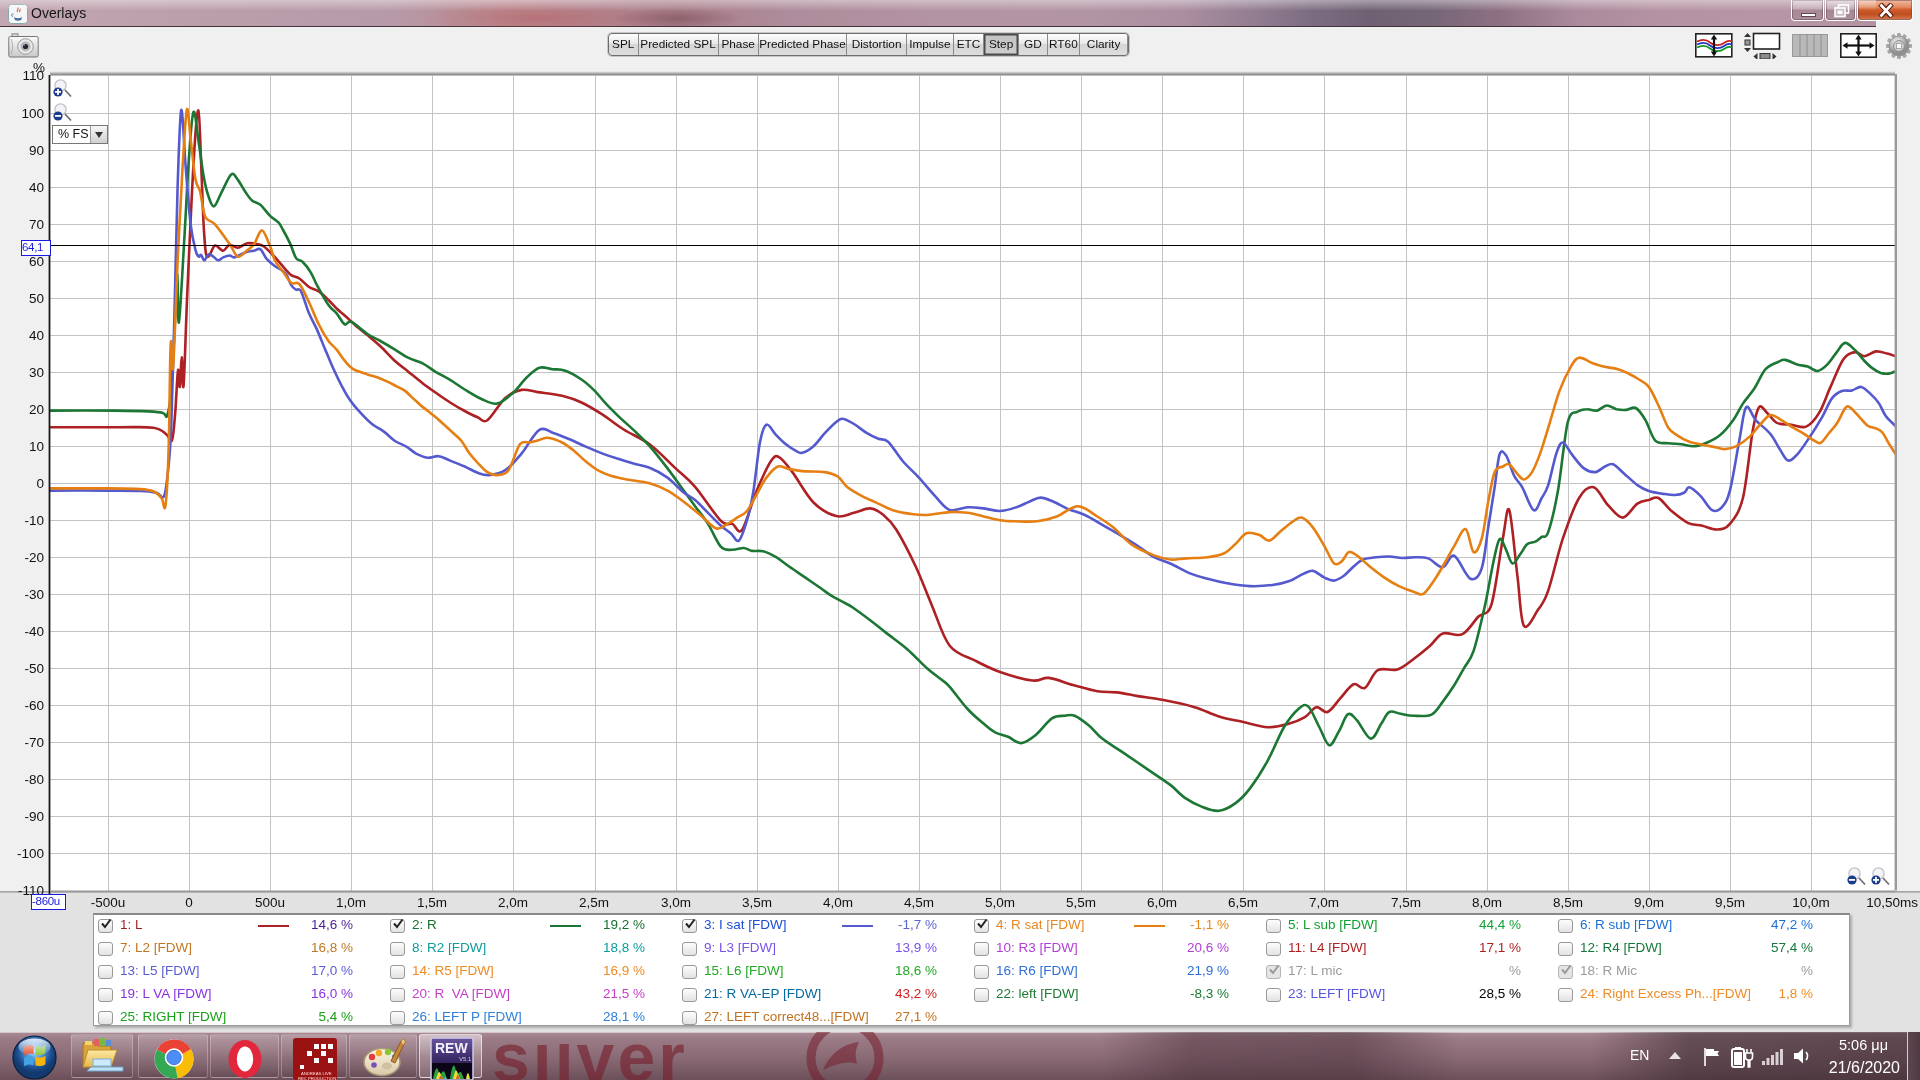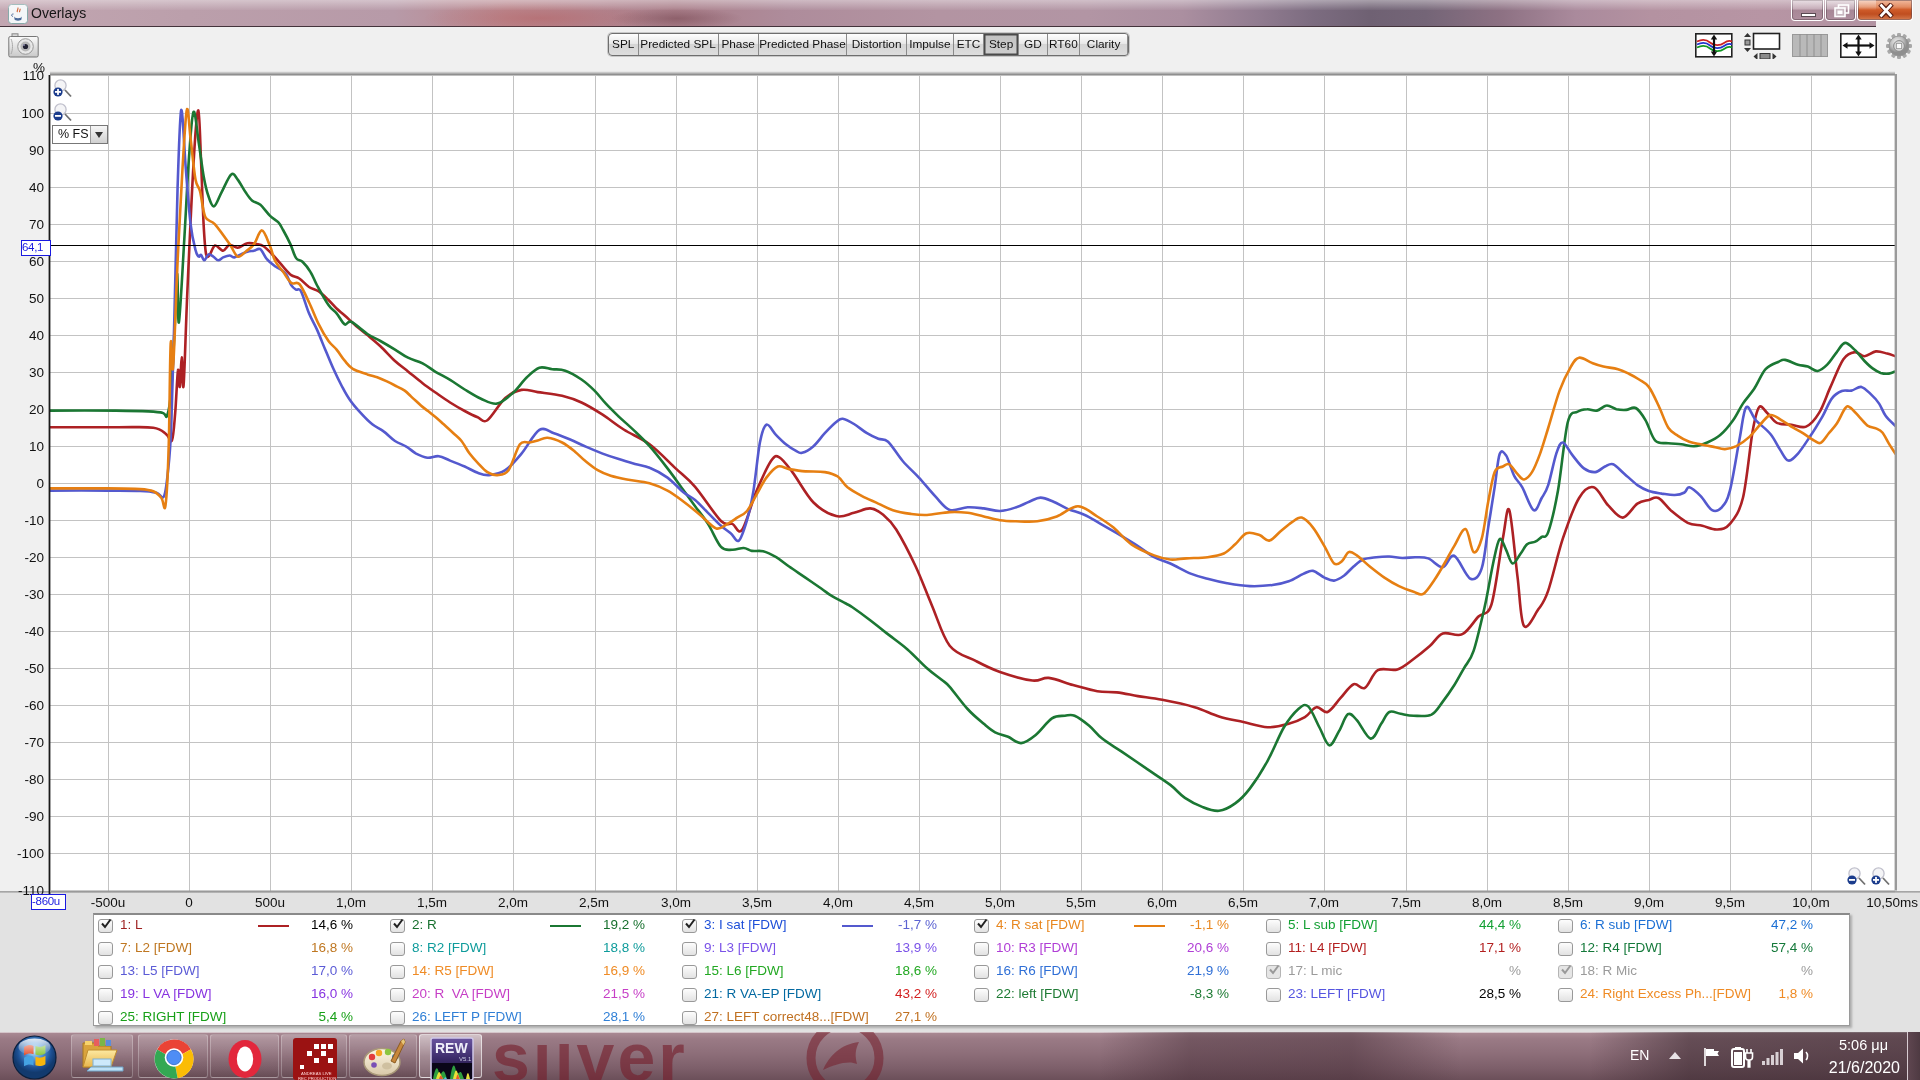--- a/index.html
+++ b/index.html
@@ -315,21 +315,21 @@
 <div class="xlab" style="left:1771px">10,0m</div>
 <div class="xlab" style="left:1852px;width:66px;text-align:right">10,50ms</div>
 <div id="legend">
     <div class="cb" style="left:4px;top:3.5px">
       <svg width="14" height="14" viewBox="0 0 14 14" class="ck">
         <path d="M3 6.5 L6 10 L11.5 2.5" fill="none" stroke="#222" stroke-width="2"></path>
       </svg>
     </div>
     <div class="ll" style="left:26px;top:2.0px;color:#9e1f1f">1: L</div>
     <div class="ls" style="left:164px;top:9.5px;background:#ad2124"></div>
-    <div class="lv" style="left:154px;top:2.0px;color:#000000">14,6 %</div>
+    <div class="lv" style="left:154px;top:2.0px;color:#4c1d95">14,6 %</div>
     <div class="cb" style="left:296px;top:3.5px">
       <svg width="14" height="14" viewBox="0 0 14 14" class="ck">
         <path d="M3 6.5 L6 10 L11.5 2.5" fill="none" stroke="#222" stroke-width="2"></path>
       </svg>
     </div>
     <div class="ll" style="left:318px;top:2.0px;color:#17702e">2: R</div>
     <div class="ls" style="left:456px;top:9.5px;background:#1b7733"></div>
     <div class="lv" style="left:446px;top:2.0px;color:#17702e">19,2 %</div>
     <div class="cb" style="left:588px;top:3.5px">
       <svg width="14" height="14" viewBox="0 0 14 14" class="ck">

